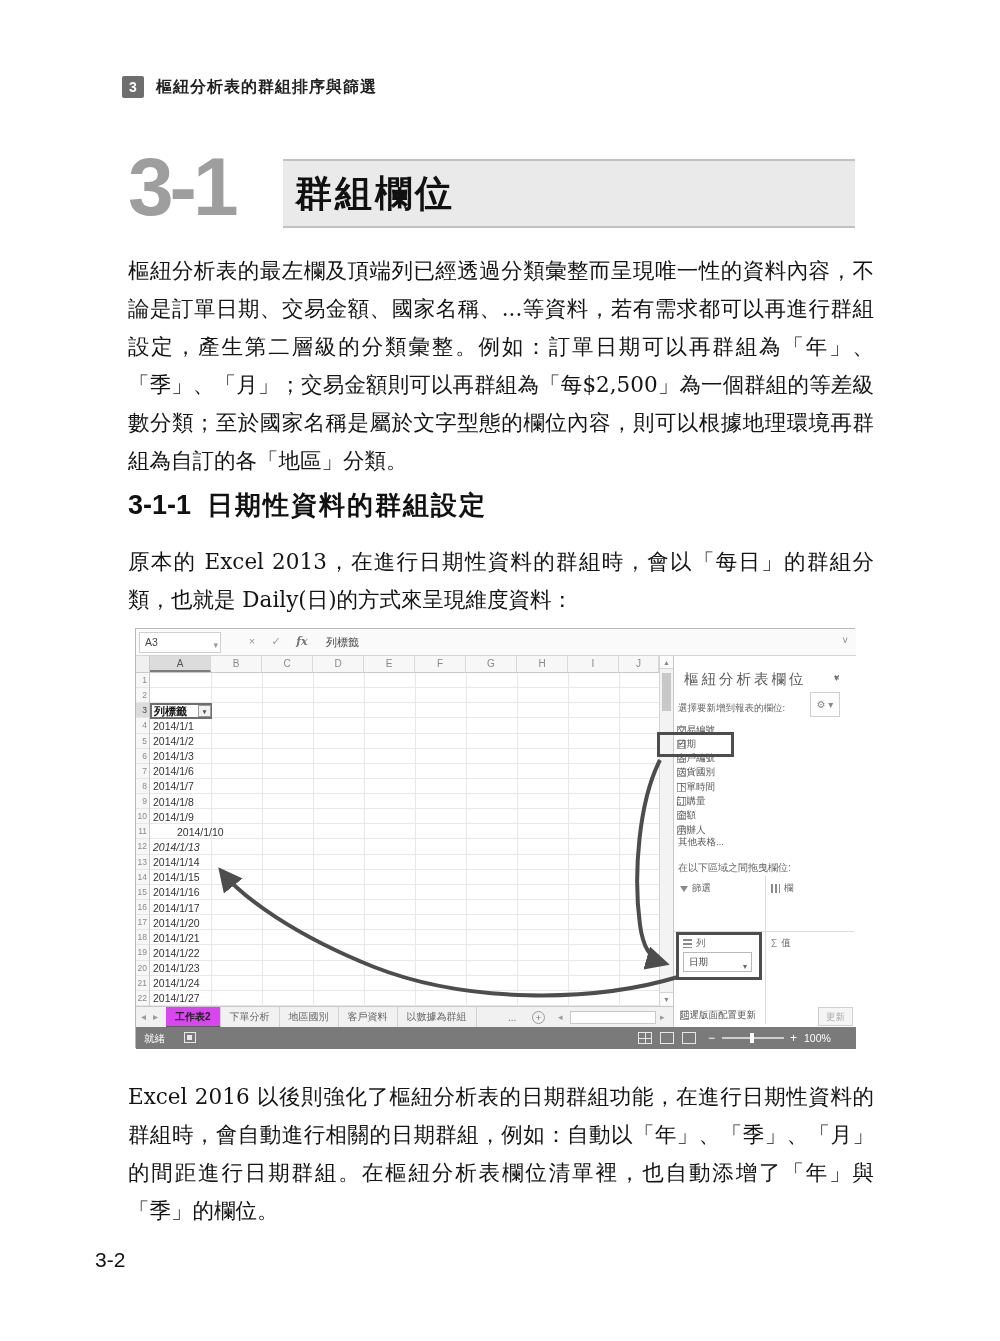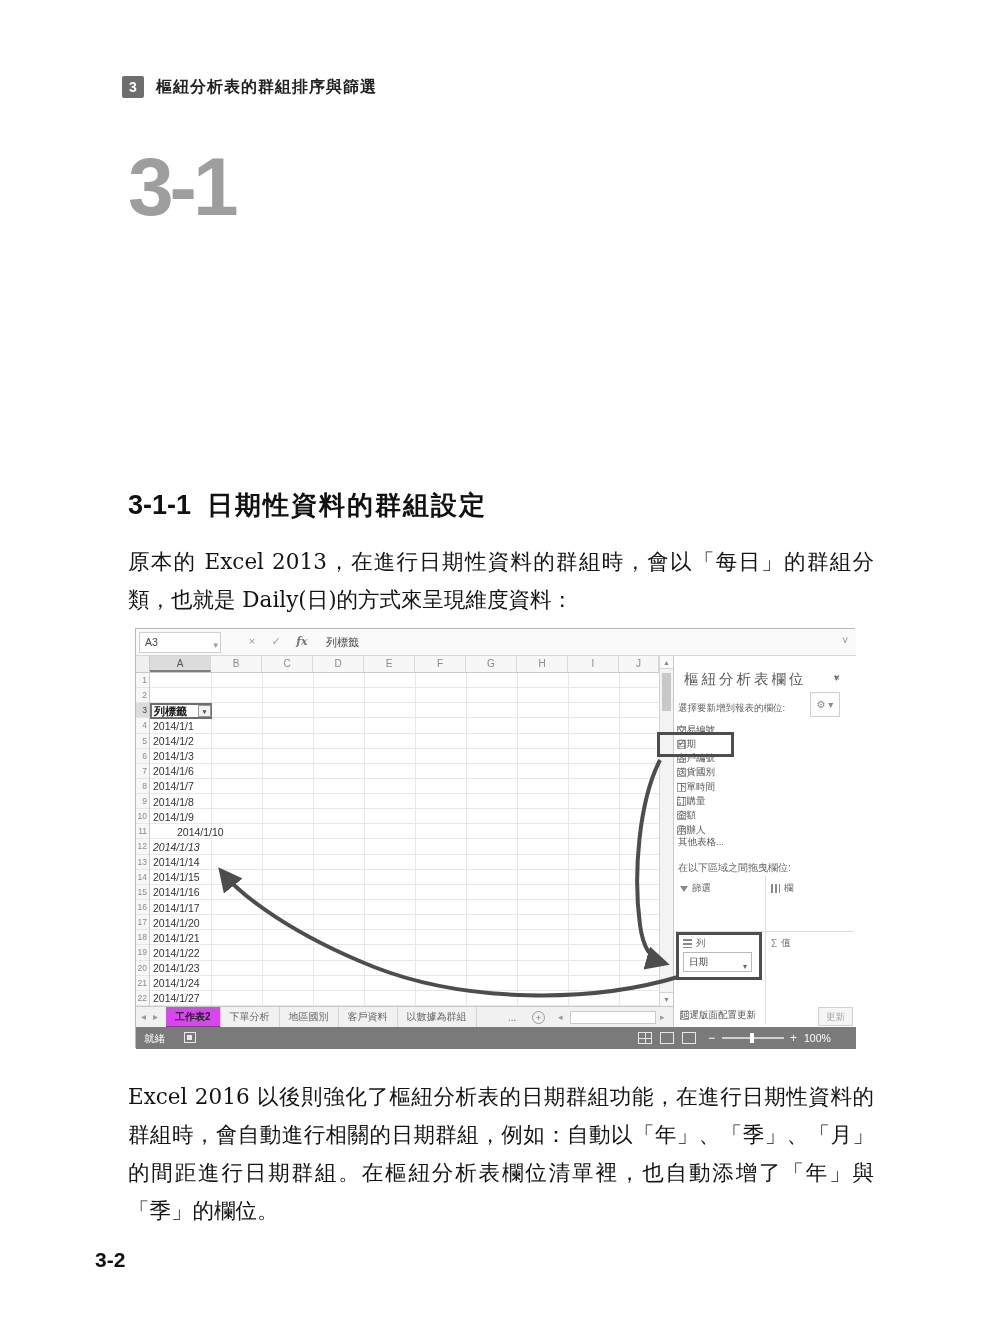--- a/index.html
+++ b/index.html
@@ -22,21 +22,21 @@
   .body-par { position:absolute; left:128px; width:746px; font-family:"DejaVu Serif","Liberation Serif",serif;
               font-size:21.5px; line-height:38px; text-align:justify; color:#141414; }
   .par-1 { top:252px; }
   .par-2 { top:543px; }
   .par-3 { top:1078px; }
 
   .subsection { position:absolute; left:128px; top:488px; display:flex; align-items:baseline; gap:16px; }
   .subsection-num { font-size:27px; font-weight:bold; color:#111; }
   .subsection-title { font-size:26px; font-weight:bold; letter-spacing:2px; color:#111; }
 
-  .page-num { position:absolute; left:95px; top:1248px; font-size:21px; font-weight:bold; color:#111; }
+  .page-num { position:absolute; left:95px; top:1248px; font-size:21px; font-weight:normal; color:#111; }
 
   
   .fig { position:absolute; left:135px; top:628px; width:720px; height:420px; background:#fff;
          border:1px solid #b8b8b8; font-family:"Liberation Sans", sans-serif; }
   .fig * { position:absolute; }
 
   .fbar { left:0; top:0; width:720px; height:27px; background:#fafafa; border-bottom:1px solid #d5d5d5; }
   .namebox { left:3px; top:3px; width:82px; height:21px; background:#fff; border:1px solid #cfcfcf;
              font-size:10.5px; color:#444; line-height:19px; padding-left:5px; }
   .namebox .dd { right:2px; top:3px; color:#999; font-size:9px; }
@@ -135,21 +135,25 @@
 <body>
 
 <div class="page">
 
   <div class="chapter-header">
     <div class="chapter-num">3</div>
     <div class="chapter-title">樞紐分析表的群組排序與篩選</div>
   </div>
 
   <div class="section-num">3-1</div>
-
+  <div class="section-band">
+    <div class="section-title">群組欄位</div>
+  </div>
+
+  <div class="body-par par-1">樞紐分析表的最左欄及頂端列已經透過分類彙整而呈現唯一性的資料內容，不論是訂單日期、交易金額、國家名稱、...等資料，若有需求都可以再進行群組設定，產生第二層級的分類彙整。例如：訂單日期可以再群組為「年」、「季」、「月」；交易金額則可以再群組為「每$2,500」為一個群組的等差級數分類；至於國家名稱是屬於文字型態的欄位內容，則可以根據地理環境再群組為自訂的各「地區」分類。</div>
 
   <div class="subsection">
     <span class="subsection-num">3-1-1</span>
     <span class="subsection-title">日期性資料的群組設定</span>
   </div>
 
   <div class="body-par par-2">原本的 Excel 2013，在進行日期性資料的群組時，會以「每日」的群組分類，也就是 Daily(日)的方式來呈現維度資料：</div>
 
   <div class="fig">
 

